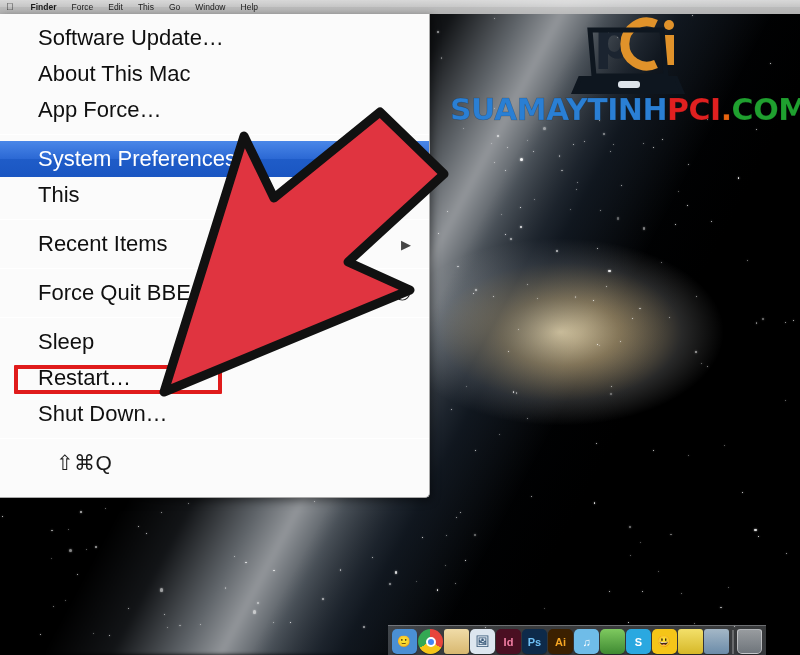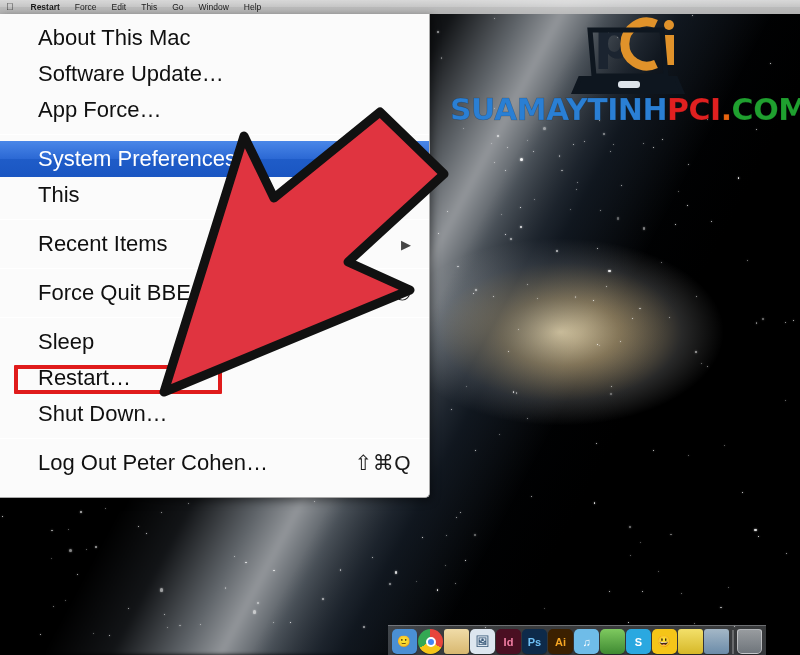--- a/index.html
+++ b/index.html
@@ -329,35 +329,35 @@
       <div class="star" style="left: 462.5px; top: 127.7px; width: 1px; height: 1px; opacity: 0.44;"></div>
       <div class="star" style="left: 505px; top: 233.7px; width: 1px; height: 1px; opacity: 0.91;"></div>
       <div class="star" style="left: 188px; top: 502.6px; width: 1px; height: 1px; opacity: 0.64;"></div>
       <div class="star" style="left: 494.3px; top: 161.9px; width: 1px; height: 1px; opacity: 0.56;"></div>
       <div class="star" style="left: 456.1px; top: 517.4px; width: 1px; height: 1px; opacity: 0.67;"></div>
       <div class="star" style="left: 493.9px; top: 108.3px; width: 1px; height: 1px; opacity: 0.46;"></div>
     </div>
 
   <div id="menubar">
     <span class="apple"></span>
-    <span class="mb-item bold">Restart</span>
+    <span class="mb-item bold">Finder</span>
     <span class="mb-item">Force</span>
     <span class="mb-item">Edit</span>
     <span class="mb-item">This</span>
     <span class="mb-item">Go</span>
     <span class="mb-item">Window</span>
     <span class="mb-item">Help</span>
   </div>
 
   <div id="apple-menu">
       <div class="menu-item">
+        <span class="label">Software Update…</span>
+      </div>
+      <div class="menu-item">
         <span class="label">About This Mac</span>
-      </div>
-      <div class="menu-item">
-        <span class="label">Software Update…</span>
       </div>
       <div class="menu-item">
         <span class="label">App Force…</span>
       </div>
       <div class="menu-sep"></div>
       <div class="menu-item selected">
         <span class="label">System Preferences…</span>
       </div>
       <div class="menu-item">
         <span class="label">This</span>
@@ -378,21 +378,20 @@
         <span class="label">Sleep</span>
       </div>
       <div class="menu-item">
         <span class="label">Restart…</span>
       </div>
       <div class="menu-item">
         <span class="label">Shut Down…</span>
       </div>
       <div class="menu-sep"></div>
       <div class="menu-item">
-        <span class="label">Log Out Peter Cohen…</span>
         <span class="shortcut">⇧⌘Q</span>
       </div>
     </div>
 
   <div id="restart-highlight"></div>
 
   <svg id="red-arrow" viewBox="0 0 300 300">
     <path d="M 12 292 L 92 36 L 122 98 L 228 12 L 292 74 L 196 162 L 258 190 Z" fill="#e03440" stroke="#111111" stroke-width="9" stroke-linejoin="round" stroke-linecap="round"></path>
   </svg>
 

